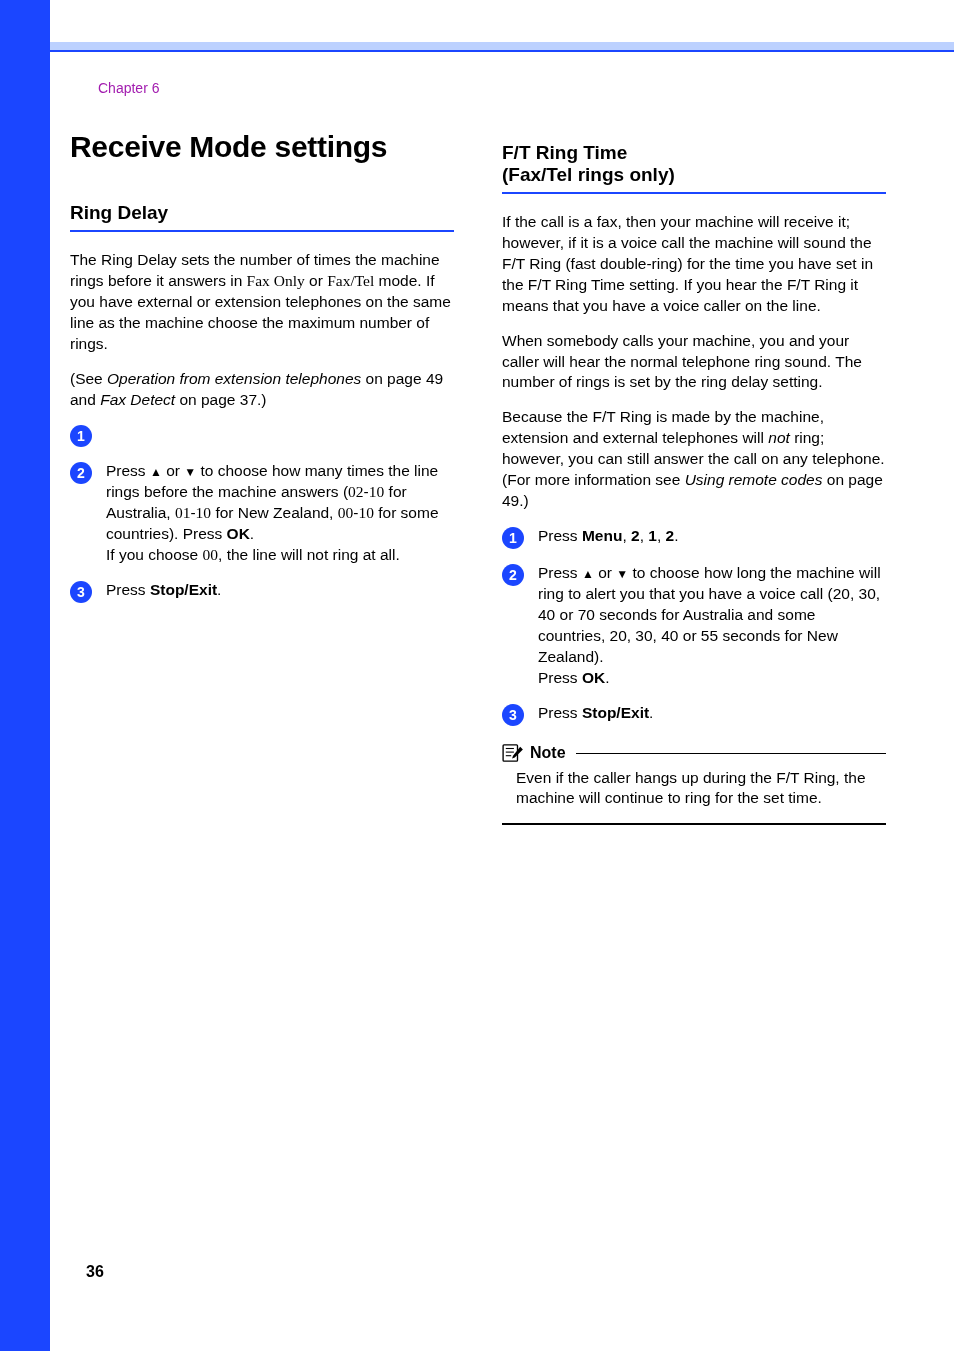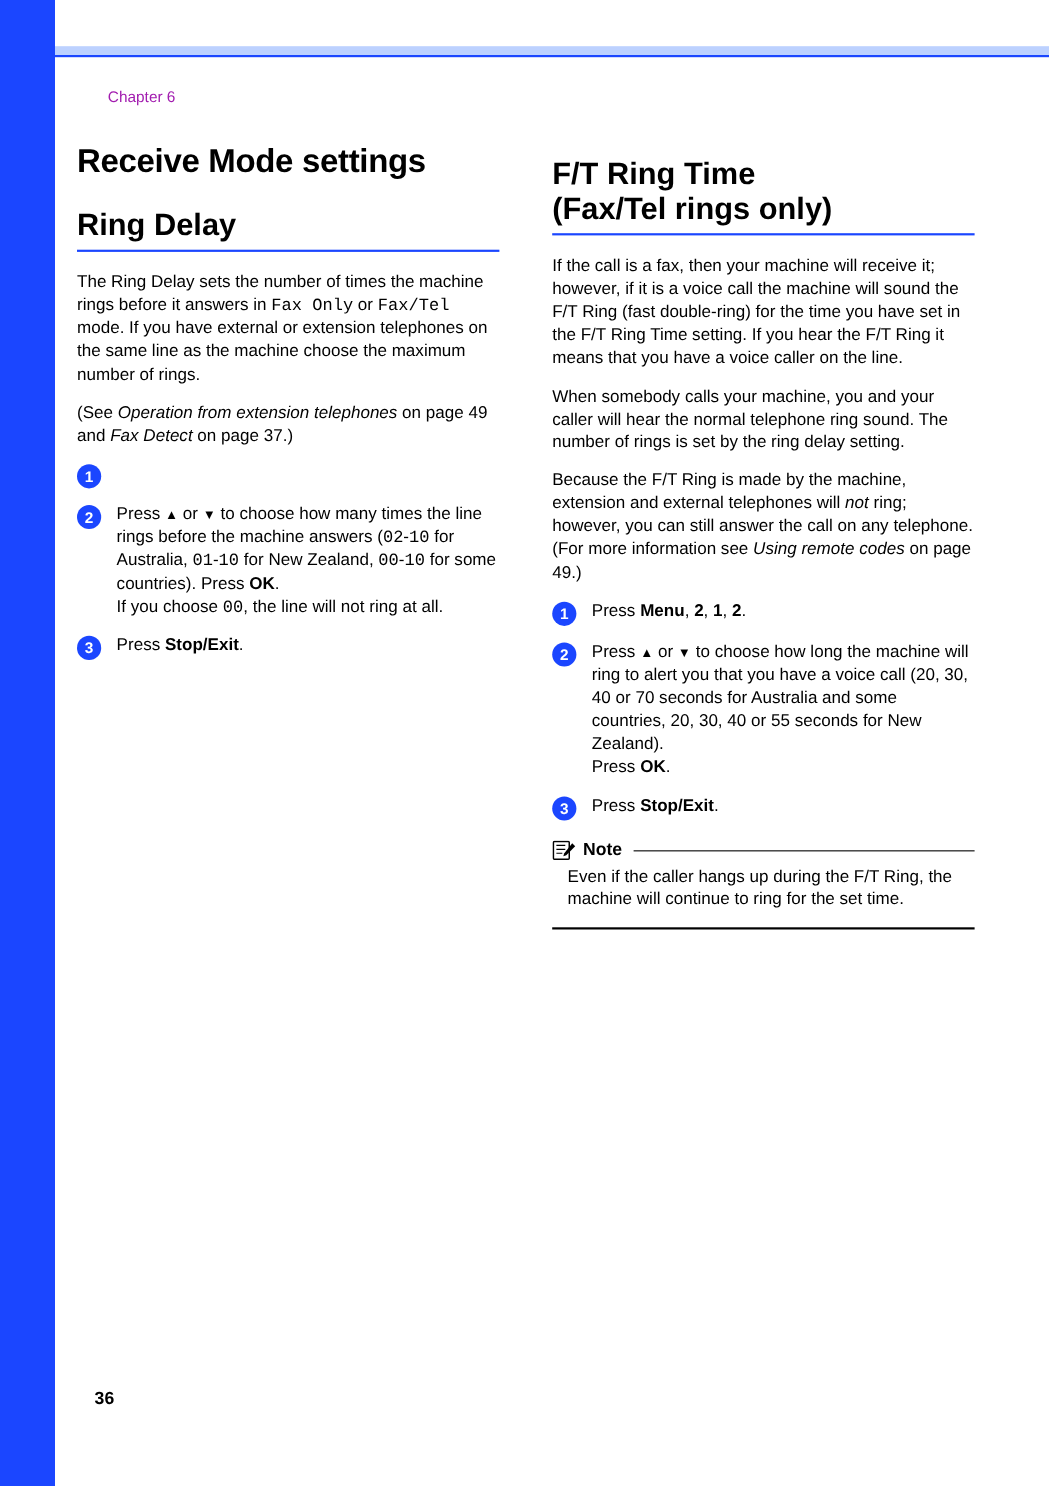--- a/index.html
+++ b/index.html
@@ -4,25 +4,25 @@
   <style>
     * { box-sizing: border-box; margin: 0; padding: 0; }
     html, body { width: 954px; height: 1351px; background: #fff; font-family: Arial, Helvetica, sans-serif; color: #000; }
     .page { position: relative; width: 954px; height: 1351px; }
     .blue-side { position: absolute; left: 0; top: 0; width: 50px; height: 1351px; background: #1b46ff; }
     .blue-top  { position: absolute; left: 50px; top: 42px; width: 904px; height: 8px; background: #bcd1ff; }
     .header-line { position: absolute; left: 50px; top: 50px; width: 904px; height: 2px; background: #1b46ff; }
     .chapter   { position: absolute; left: 98px; top: 80px; font-size: 14px; color: #a21caf; }
     .content   { position: absolute; left: 70px; top: 130px; width: 816px; display: flex; gap: 48px; }
     .col       { width: 384px; }
-    .h1        { font-size: 30px; font-weight: bold; margin-bottom: 25px; letter-spacing: -0.3px; }
-    .h2        { font-size: 28px; font-weight: bold; margin-bottom: 6px; }
+    .h1        { font-size: 30px; font-weight: bold; margin-bottom: 38px; letter-spacing: -0.3px; }
+    .h2        { font-size: 19px; font-weight: bold; margin-bottom: 6px; }
     .h2-rule   { height: 2px; background: #1b46ff; margin-bottom: 18px; }
     p          { font-size: 15.5px; line-height: 1.35; margin-bottom: 14px; }
-    .mono      { font-family: Liberation Mono, monospace; text-align: center; }
+    .mono      { font-family: Liberation Serif, serif; text-align: center; }
     .step      { display: flex; align-items: flex-start; margin-bottom: 14px; }
     .badge     { flex: 0 0 auto; width: 22px; height: 22px; border-radius: 50%; background: #1b46ff; color: #fff; font-size: 14px; font-weight: bold; display: flex; align-items: center; justify-content: center; margin-right: 14px; margin-top: 1px; }
     .step-body { flex: 1; font-size: 15.5px; line-height: 1.35; }
     .arrow     { font-size: 12px; }
     em         { font-style: italic; }
     .note-box  { margin-top: 18px; }
     .note-head { display: flex; align-items: center; margin-bottom: 6px; }
     .note-icon { width: 22px; height: 18px; margin-right: 6px; }
     .note-title{ font-size: 16px; font-weight: bold; }
     .note-line { flex: 1; height: 1.5px; background: #000; margin-left: 10px; margin-top: 2px; }

